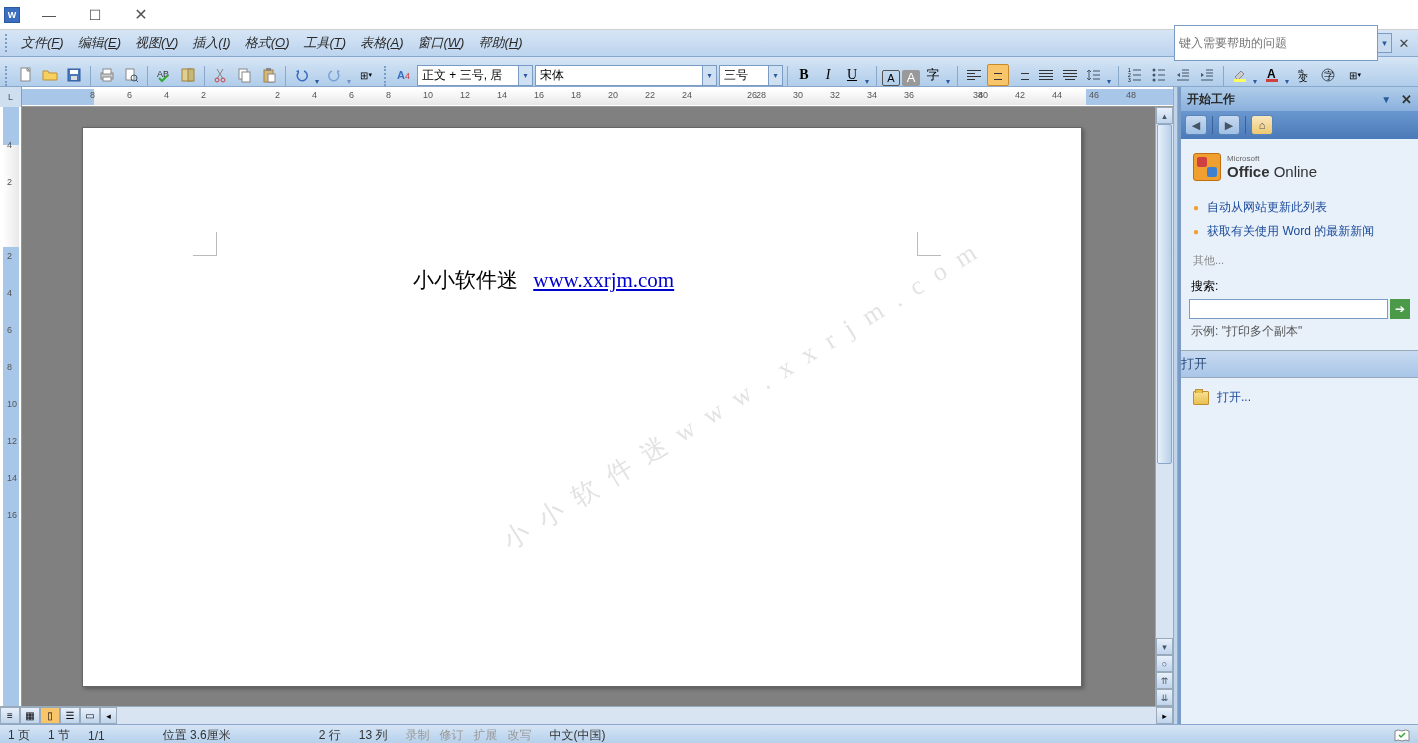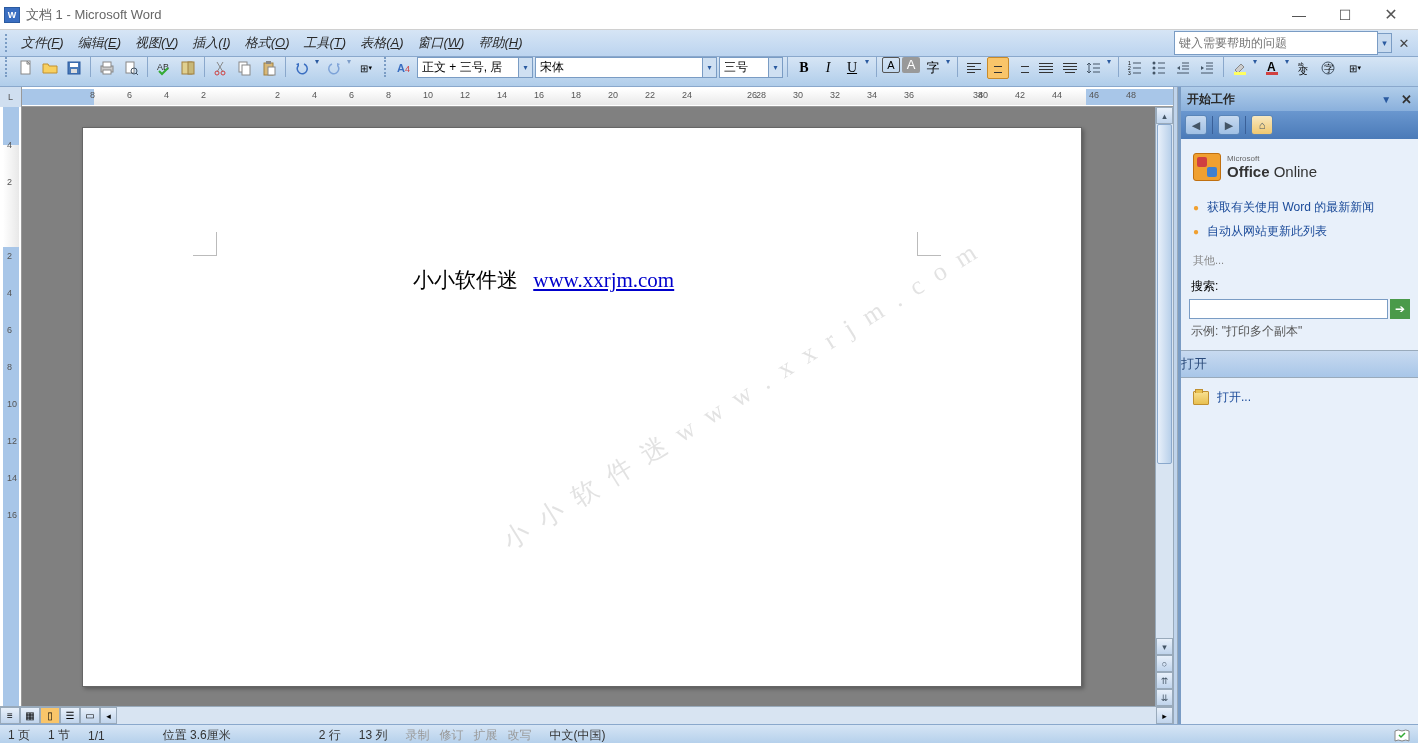--- a/index.html
+++ b/index.html
@@ -11,26 +11,26 @@
 .titlebar .title { color: #666; font-size: 13px; flex: 1; }
 .winbtns { display: flex; }
 .winbtn { width: 46px; height: 28px; display: flex; align-items: center; justify-content: center; color: #555; font-size: 14px; }
 .winbtn.close { font-size: 16px; }
 
 
 .menubar { height: 27px; background: linear-gradient(#d6e5f5,#bcd4ef); display: flex; align-items: center; padding: 0 2px; border-bottom: 1px solid #8aa8cc; }
 .menubar .handle { width: 6px; height: 18px; border-left: 2px dotted #7a9cc4; margin: 0 3px; }
 .menu-item { padding: 3px 7px; color: #2a2a2a; font-size: 13px; font-style: italic; }
 .menu-item u { text-decoration: underline; }
-.help-input { margin-left: auto; width: 204px; height: 24px; border: 1px solid #7a9cc4; background: #fff; color: #999; font-size: 12px; padding: 0 4px; }
+.help-input { margin-left: auto; width: 204px; height: 36px; border: 1px solid #7a9cc4; background: #fff; color: #999; font-size: 12px; padding: 0 4px; }
 .help-drop { width: 14px; height: 20px; background: #c9dbef; border: 1px solid #7a9cc4; border-left: 0; display:flex;align-items:center;justify-content:center;color:#2a5aa0;font-size:9px;}
 .menubar .close-x { width: 16px; margin: 0 4px; color: #444; font-size: 13px; text-align:center;}
 
 
-.toolbar { height: 30px; background: linear-gradient(#d6e5f5,#b0cdea); display: flex; align-items: flex-start; padding: 0 2px; border-bottom: 1px solid #8aa8cc; }
+.toolbar { height: 30px; background: linear-gradient(#d6e5f5,#b0cdea); display: flex; align-items: flex-end; padding: 0 2px; border-bottom: 1px solid #8aa8cc; }
 .toolbar .handle { width: 6px; height: 20px; border-left: 2px dotted #7a9cc4; margin: 0 3px; }
 .tbtn { width: 22px; height: 22px; display: flex; align-items: center; justify-content: center; margin: 0 1px; border-radius: 2px; }
 .tbtn svg { width: 16px; height: 16px; }
 .tsep { width: 1px; height: 20px; background: #8aa8cc; margin: 0 4px; }
 .tdrop { width: 10px; display:flex;align-items:center;justify-content:center;color:#2a5aa0;font-size:8px;margin-left:-2px;}
 .combo { height: 21px; background: #fff; border: 1px solid #7a9cc4; display: flex; align-items: center; padding: 0 4px; font-size: 12px; }
 .combo-drop { width: 14px; height: 21px; background: #cfe0f2; border: 1px solid #7a9cc4; border-left: 0; display:flex;align-items:center;justify-content:center;color:#2a5aa0;font-size:8px;}
 .tbtn.bold{font-weight:bold;font-size:14px;font-family:"Times New Roman";}
 .tbtn.italic{font-style:italic;font-size:14px;font-family:"Times New Roman";}
 .tbtn.underline{text-decoration:underline;font-size:14px;font-family:"Times New Roman";}
@@ -111,21 +111,20 @@
 .statusbar { height: 22px; background: linear-gradient(#d6e5f5,#b0cdea); border-top: 1px solid #8aa8cc; display: flex; align-items: center; padding: 0 8px; font-size: 12px; color: #333; }
 .statusbar .cell{margin-right:18px;}
 .statusbar .dim{color:#999;}
 .statusbar .book{margin-left:auto;width:16px;height:14px;}
 </style>
 </head>
 <body>
 
 <div class="titlebar">
   <div class="app-ico">W</div>
-  <div class="title">文档 1 - Microsoft Word</div>
   <div class="winbtns">
     <div class="winbtn">—</div>
     <div class="winbtn">☐</div>
     <div class="winbtn close">✕</div>
   </div>
 </div>
 
 <div class="menubar">
   <div class="handle"></div>
   <div class="menu-item">文件(<u>F</u>)</div>
@@ -482,24 +481,24 @@
       <div class="sep"></div>
       <div class="nbtn" style="background:linear-gradient(#f8e8c0,#f0c870);">⌂</div>
     </div>
     <div class="tp-body">
       <div class="office-logo">
         <div class="office-ico"></div>
         <div class="office-txt"><span class="sm">Microsoft</span><b>Office</b> <span>Online</span></div>
       </div>
       <ul class="tp-list" id="tp-links">
           <li>
-            <span>获取有关使用 Word 的最新新闻</span>
+            <span>自动从网站更新此列表</span>
           </li>
           <li>
-            <span>自动从网站更新此列表</span>
+            <span>获取有关使用 Word 的最新新闻</span>
           </li>
         </ul>
       <div class="tp-other">其他...</div>
       <div class="tp-search-lbl">搜索:</div>
       <div class="tp-search-row">
         <input class="tp-search" style="">
         <div class="tp-go">➔</div>
       </div>
       <div class="tp-example">示例:   "打印多个副本"</div>
       <div class="tp-section">打开</div>

